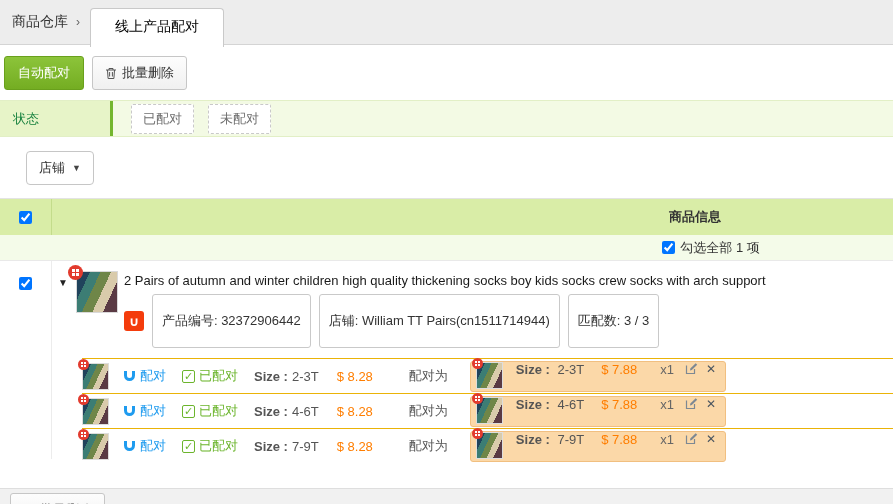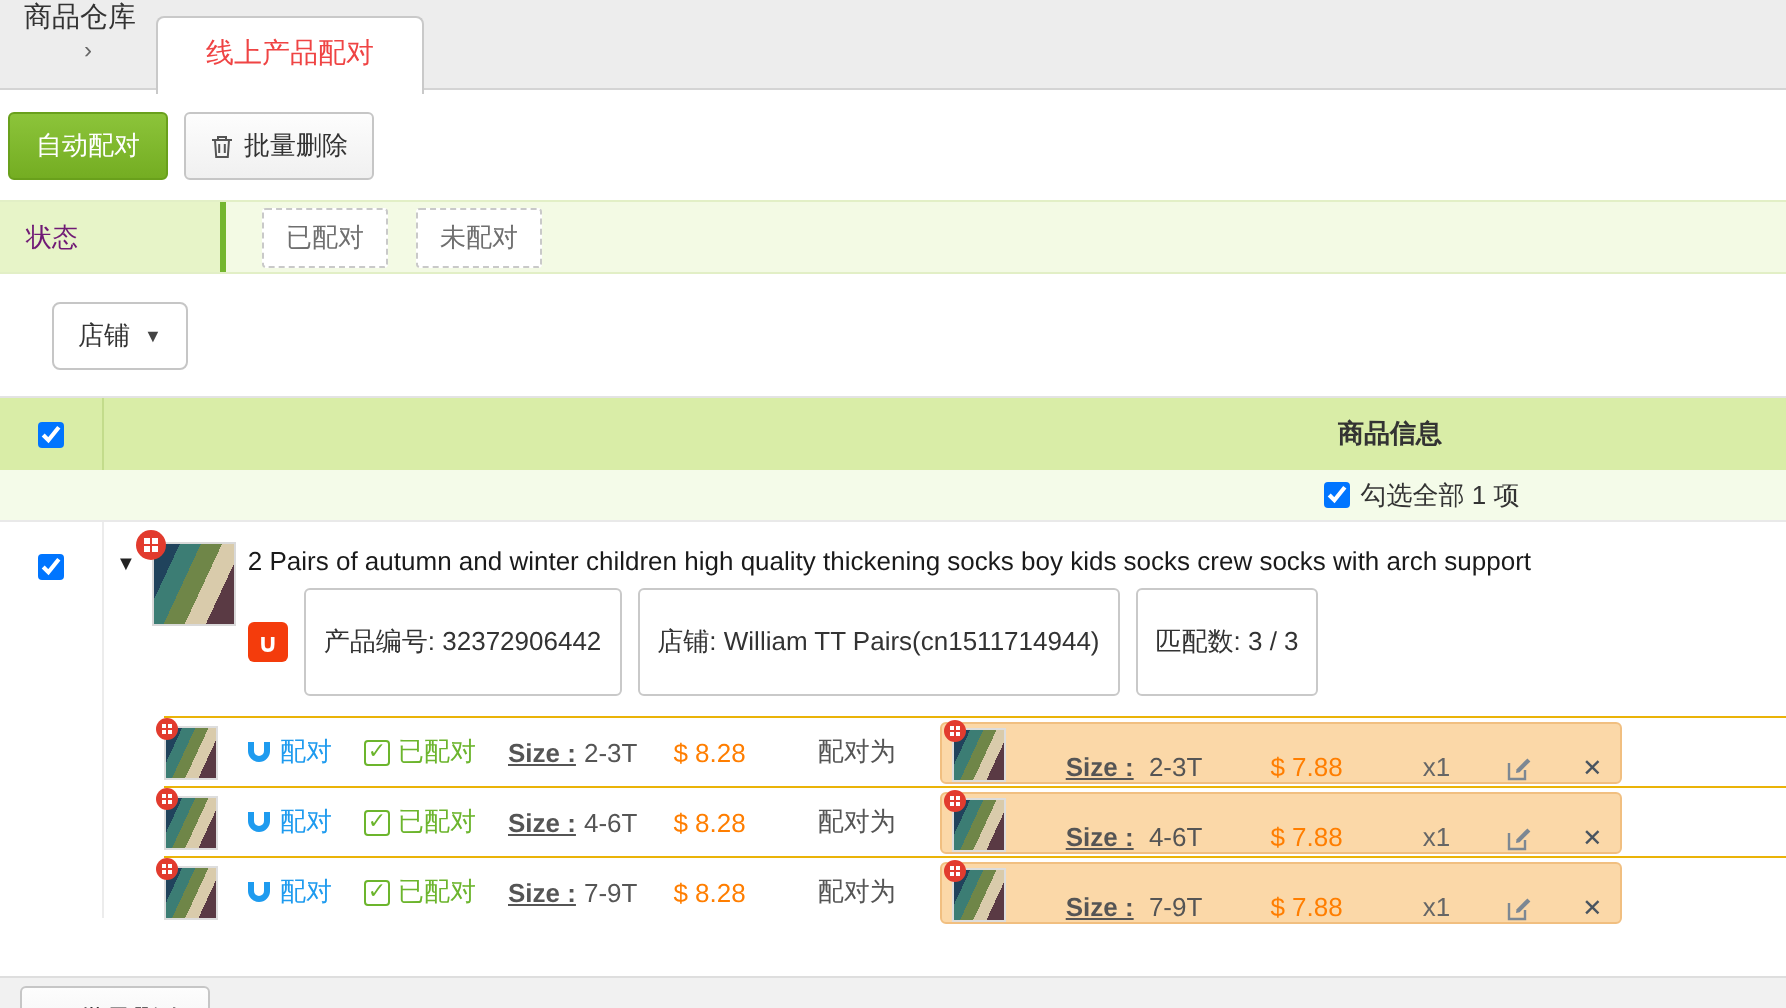--- a/index.html
+++ b/index.html
@@ -1,32 +1,32 @@
 <!DOCTYPE html>
 <html><head>
 <meta charset="utf-8">
 <style>
   * { margin:0; padding:0; box-sizing:border-box; }
   body { font-family:"Liberation Sans","DejaVu Sans",sans-serif; background:#fff; }
   .app { width:893px; height:504px; background:#fff; overflow:hidden; position:relative; font-size:13px; color:#333; }
 
   
   .tabbar { height:45px; background:#ededed; border-bottom:1px solid #d4d4d4; display:flex; align-items:flex-end; padding-left:8px; }
-  .breadcrumb { display:flex; align-items:center; height:44px; padding:0 10px 0 4px; font-size:14px; color:#333;flex-direction:column; }
+  .breadcrumb { display:flex; align-items:center; height:44px; padding:0 10px 0 4px; font-size:14px; color:#333; }
   .breadcrumb .sep { margin-left:8px; color:#666; font-size:12px; }
-  .tab-active { background:#fff; border:1px solid #c9c9c9; border-bottom:none; border-radius:4px 4px 0 0; padding:9px 24px 11px 24px; margin-bottom:-3px; position:relative; z-index:2; font-size:14px; color:#ef4444; }
+  .tab-active { background:#fff; border:1px solid #c9c9c9; border-bottom:none; border-radius:4px 4px 0 0; padding:9px 24px 11px 24px; margin-bottom:-3px; position:relative; z-index:2; font-size:14px; color:#000000; }
 
   
   .toolbar { padding:11px 4px 10px 4px; display:flex; gap:8px; }
   .btn-green { background:linear-gradient(#8cc43a,#74ad22); border:1px solid #69a01c; color:#fff; border-radius:3px; padding:7px 13px; font-size:13px; cursor:pointer; }
   .btn-plain { background:linear-gradient(#fdfdfd,#f0f0f0); border:1px solid #c6c6c6; color:#333; border-radius:3px; padding:7px 12px; font-size:13px; cursor:pointer; display:inline-flex; align-items:center; gap:5px; }
 
   
   .filter-row { height:37px; background:#f3fae4; border-top:1px solid #e2efc6; border-bottom:1px solid #e2efc6; display:flex; align-items:stretch; }
-  .filter-label { width:110px; background:#e7f4c8; display:flex; align-items:center; padding-left:13px; font-size:13px; color:#701a75; }
+  .filter-label { width:110px; background:#e7f4c8; display:flex; align-items:center; padding-left:13px; font-size:13px; color:#15803d; }
   .filter-divider { width:3px; background:#74b62f; }
   .filter-options { display:flex; align-items:center; gap:14px; padding-left:18px; }
   .chip { background:#fff; border:1px dashed #c9c9c9; border-radius:2px; padding:5px 11px; font-size:13px; color:#6f6f6f; cursor:pointer; }
 
   
   .shop-row { padding:14px 4px 13px 4px;margin-left:22px; }
   .dropdown { background:#fff; border:1px solid #c6c6c6; border-radius:4px; padding:7px 12px; font-size:13px; color:#333; display:inline-flex; align-items:center; gap:7px; cursor:pointer; }
   .caret { font-size:9px; color:#444; }
 
   
@@ -65,25 +65,25 @@
   .vthumb-wrap { position:relative; margin-right:14px; }
   .vthumb { width:27px; height:27px; background:
       linear-gradient(115deg,#20435c 0 22%,#3c7d74 22% 40%,#6f8648 40% 58%,#d9cbab 58% 76%,#5a3a44 76%);
     border:1px solid #ddd; }
   .vbadge { position:absolute; width:11px; height:11px; background:#e23b2e; border-radius:50%; top:-4px; left:-4px; }
   .vbadge::before { content:""; position:absolute; left:3px; top:3px; width:2px; height:2px; background:#fff;
     box-shadow:3px 0 0 #fff, 0 3px 0 #fff, 3px 3px 0 #fff; }
   .pair-link { color:#1e9bef; display:inline-flex; align-items:center; gap:4px; margin-right:16px; cursor:pointer; font-size:13px; }
   .paired { color:#6cb52d; display:inline-flex; align-items:center; gap:4px; margin-right:16px; font-size:13px; }
   .checkglyph { width:13px; height:13px; border:1px solid #6cb52d; border-radius:2px; color:#6cb52d; font-size:11px; line-height:11px; text-align:center; font-weight:bold; background:#fff; }
-  .size-label { font-weight:bold; color:#555; margin-right:4px;text-decoration:underline; }
+  .size-label { font-weight:bold; color:#555; margin-right:4px; }
   .size-val { color:#555; margin-right:18px; }
   .price { color:#ff7e00; margin-right:28px; }
   .match-for { color:#555; margin:0 22px 0 8px; }
-  .matched-box { background:#fbd8a8; border:1px solid #f1bf80; border-radius:3px; display:flex; align-items:flex-end; height:31px; padding:0 9px 0 5px; gap:24px; }
+  .matched-box { background:#fbd8a8; border:1px solid #f1bf80; border-radius:3px; display:flex; align-items:flex-start; height:31px; padding:0 9px 0 5px; gap:7px; }
   .matched-box .vthumb-wrap { margin-right:6px; }
   .matched-box .price { margin-right:16px; }
   .qty { color:#666; margin-right:4px; }
   .icon-btn { display:inline-flex; align-items:center; cursor:pointer; }
   .close-x { color:#4a5560; font-weight:bold; font-size:12px; cursor:pointer; }
 
   
   .footer-gap { height:25px; }
   .footer { background:#f1f1f1; border-top:1px solid #dedede; height:43px; display:flex; align-items:center; padding-left:10px; }
   svg.line-icon { display:block; }

